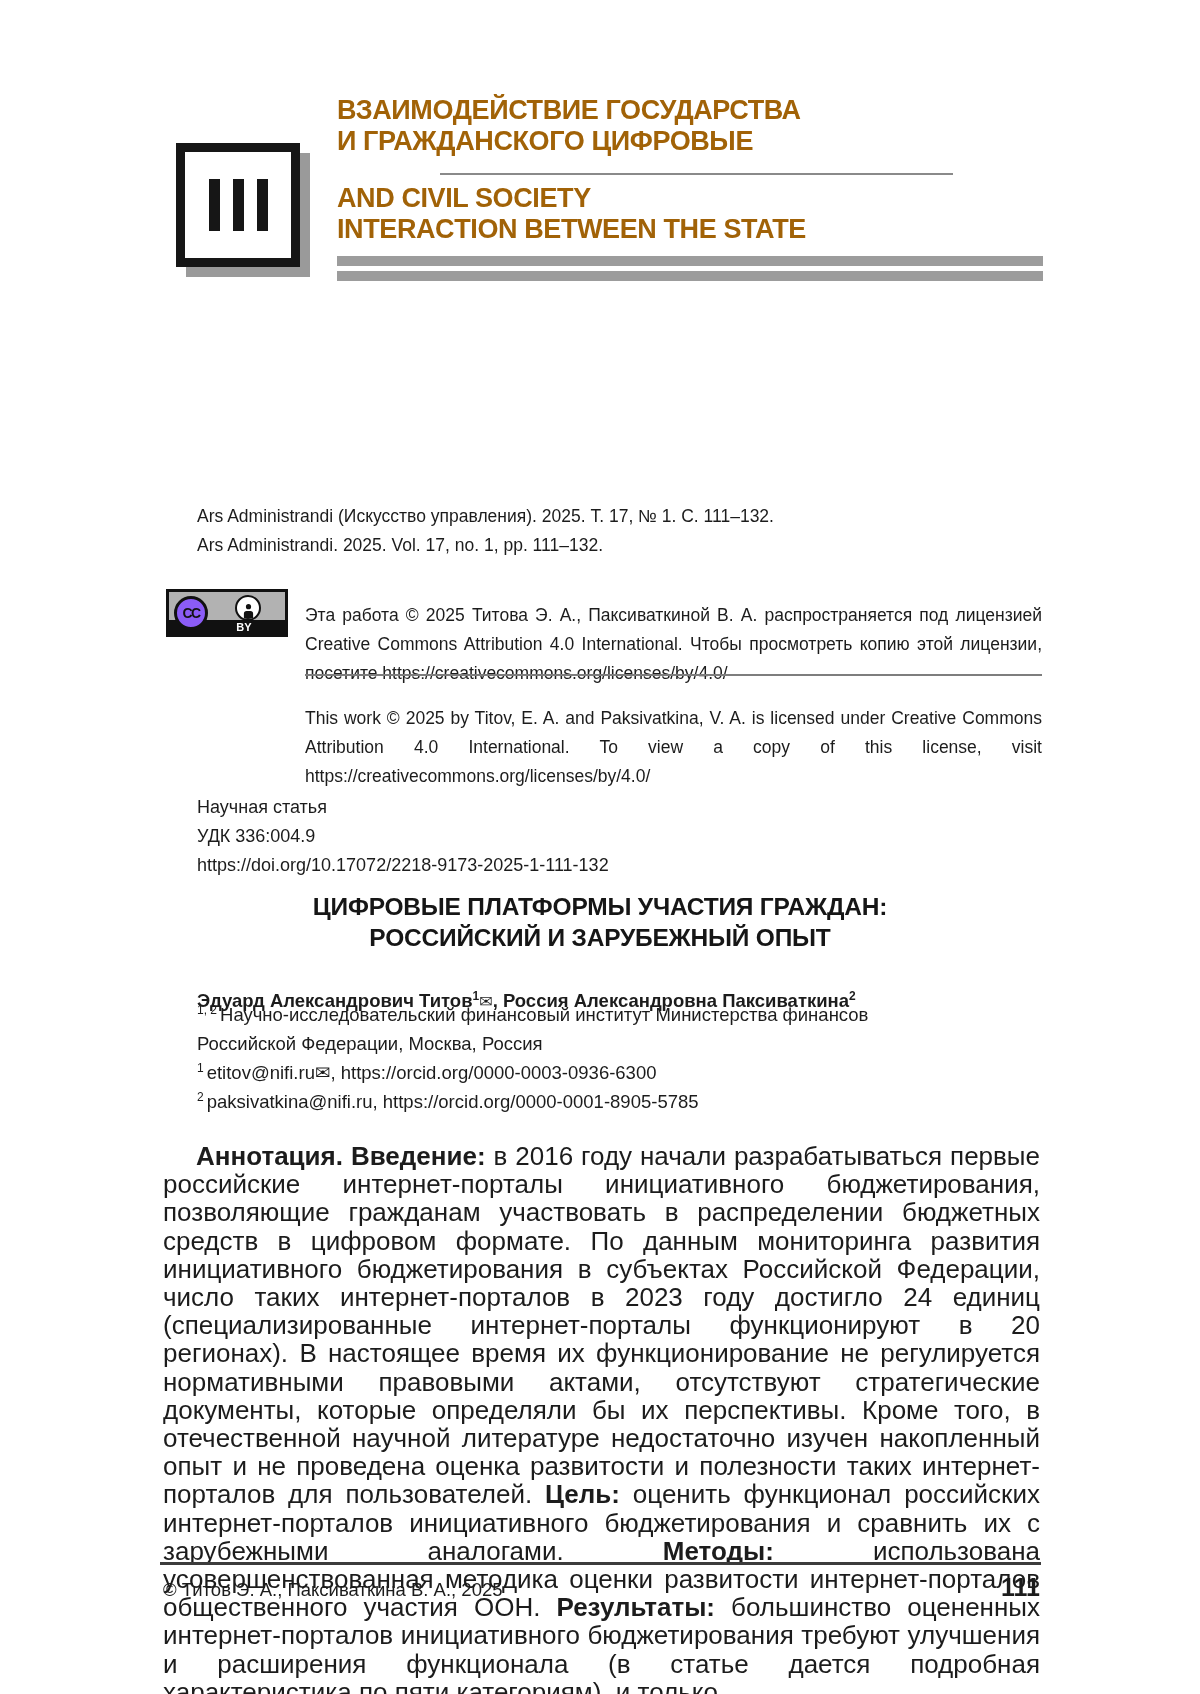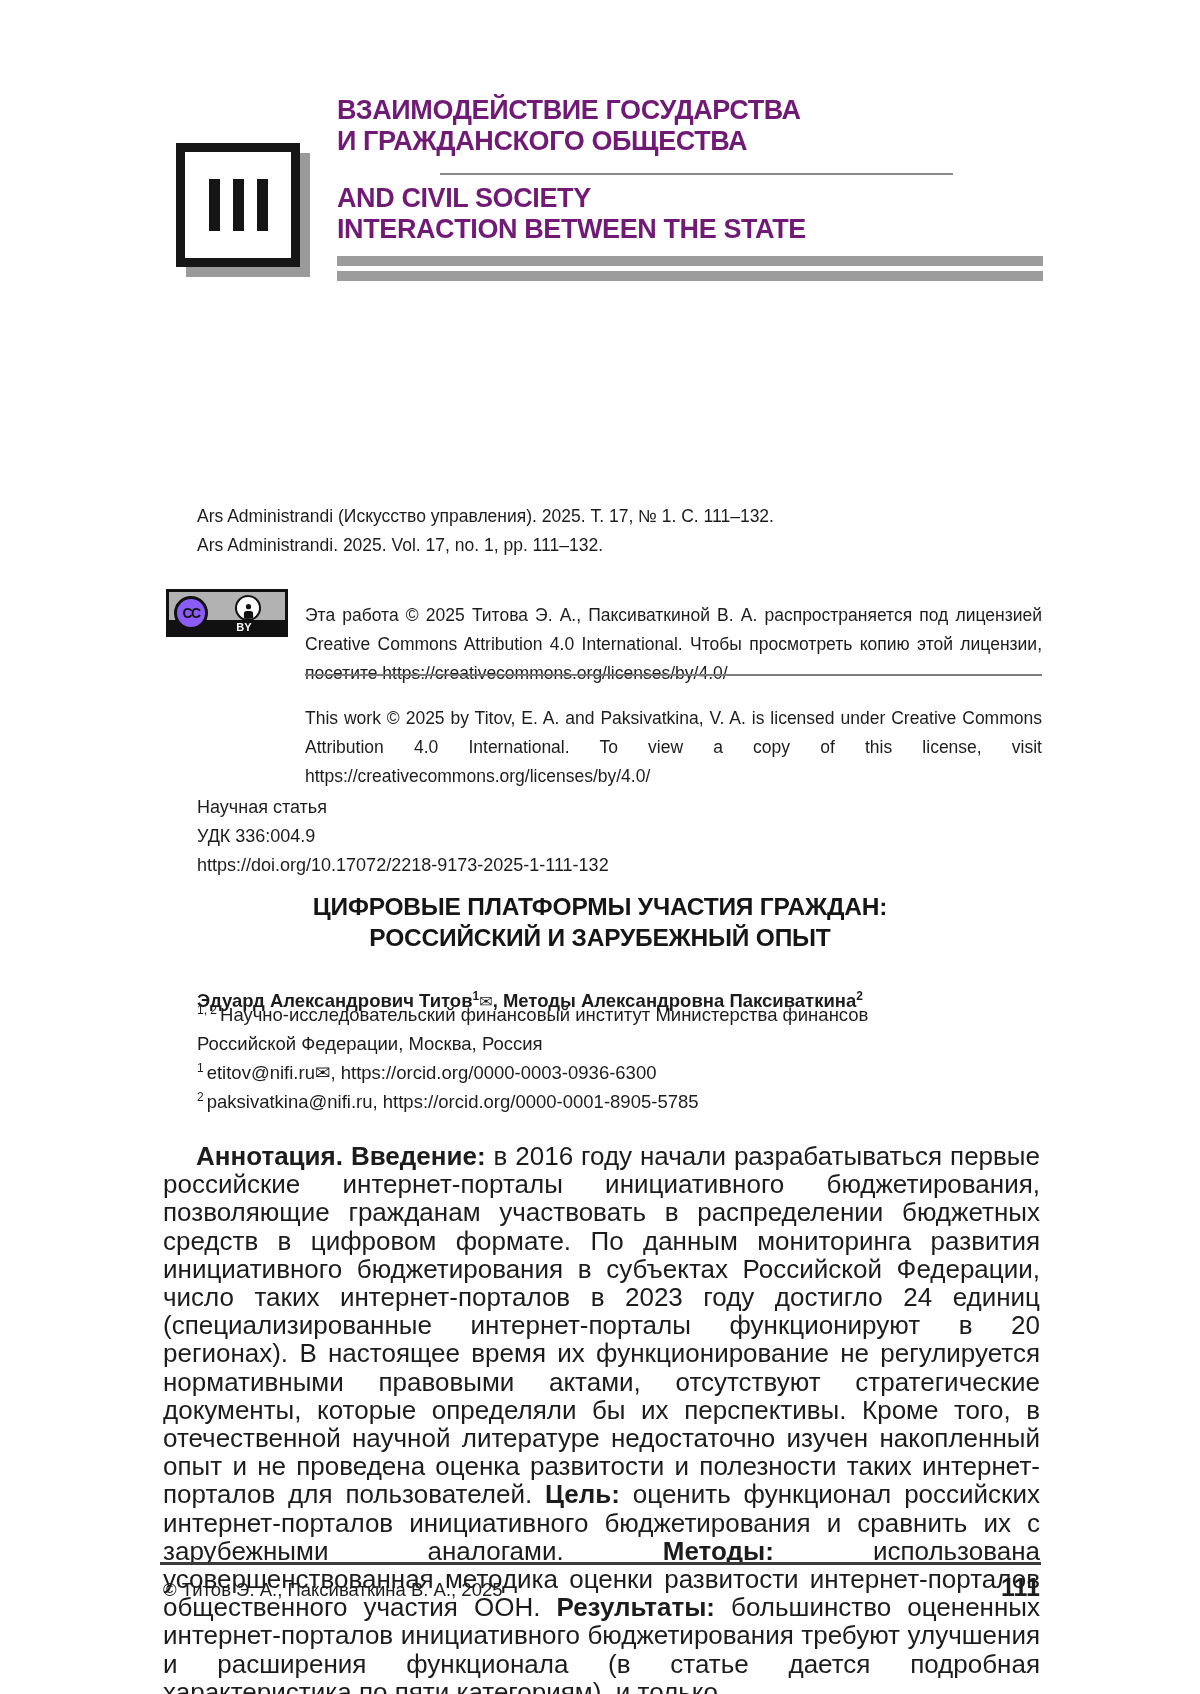--- a/index.html
+++ b/index.html
@@ -15,21 +15,21 @@
     width:106px; height:106px; background:#fff;
     border:9px solid #161616;
     box-shadow:10px 10px 0 0 #9a9a9a;
     display:flex; align-items:center; justify-content:center; gap:13px;
   }
   .roman-box .bar{ width:11px; height:52px; background:#161616; }
 
   .hdr-title{
     position:absolute; left:337px;
     font-weight:bold; font-size:27px; line-height:31px;
-    letter-spacing:-0.4px; color:#701a75; white-space:nowrap;
+    letter-spacing:-0.4px; color:#a16207; white-space:nowrap;
   }
   .hdr-ru{ top:95px; }
   .hdr-en{ top:183px; }
   .hdr-thinline{ position:absolute; left:440px; top:173px; width:513px; height:2px; background:#8a8a8a; }
   .hdr-bar{ position:absolute; left:337px; width:706px; height:10px; background:#9c9c9c; }
   .hdr-bar.b1{ top:256px; }
   .hdr-bar.b2{ top:271px; }
 
   
   .citation{ position:absolute; left:197px; top:502px; font-size:17.5px; line-height:29px; }
@@ -109,21 +109,21 @@
 
 <div class="page">
 
   <div class="roman-box" aria-label="III">
     <span class="bar"></span>
     <span class="bar"></span>
     <span class="bar"></span>
   </div>
   <div class="hdr-title hdr-ru">
     <div>ВЗАИМОДЕЙСТВИЕ ГОСУДАРСТВА</div>
-    <div>И ГРАЖДАНСКОГО ОБЩЕСТВА</div>
+    <div>И ГРАЖДАНСКОГО ЦИФРОВЫЕ</div>
   </div>
   <div class="hdr-thinline"></div>
   <div class="hdr-title hdr-en">
     <div>AND CIVIL SOCIETY</div>
     <div>INTERACTION BETWEEN THE STATE</div>
   </div>
   <div class="hdr-bar b1"></div>
   <div class="hdr-bar b2"></div>
 
   <div class="citation">
@@ -149,21 +149,21 @@
     <p>Научная статья</p>
     <p>УДК 336:004.9</p>
     <p>https://doi.org/10.17072/2218-9173-2025-1-111-132</p>
   </div>
 
   <div class="art-title">
     <div>ЦИФРОВЫЕ ПЛАТФОРМЫ УЧАСТИЯ ГРАЖДАН:</div>
     <div>РОССИЙСКИЙ И ЗАРУБЕЖНЫЙ ОПЫТ</div>
   </div>
 
-  <p class="authors"><span>Эдуард Александрович Титов</span><sup>1</sup><span class="env">✉</span><span>, </span><span>Методы Александровна Паксиваткина</span><sup>2</sup></p>
+  <p class="authors"><span>Эдуард Александрович Титов</span><sup>1</sup><span class="env">✉</span><span>, </span><span>Россия Александровна Паксиваткина</span><sup>2</sup></p>
 
   <div class="affil">
     <p><sup>1, 2</sup><span>Научно-исследовательский финансовый институт Министерства финансов Российской Федерации, Москва, Россия</span></p>
     <p><sup>1</sup><span>etitov@nifi.ru</span><span class="env">✉</span><span>, </span><span>https://orcid.org/0000-0003-0936-6300</span></p>
     <p><sup>2</sup><span>paksivatkina@nifi.ru</span><span>, </span><span>https://orcid.org/0000-0001-8905-5785</span></p>
   </div>
 
   <p class="abstract"><span style="font-weight: bold;">Аннотация. Введение:</span><span> в 2016 году начали разрабатываться первые российские интернет-порталы инициативного бюджетирования, позволяющие гражданам участвовать в распределении бюджетных средств в цифровом формате. По данным мониторинга развития инициативного бюджетирования в субъектах Российской Федерации, число таких интернет-порталов в 2023 году достигло 24 единиц (специализированные интернет-порталы функционируют в 20 регионах). В настоящее время их функционирование не регулируется нормативными правовыми актами, отсутствуют стратегические документы, которые определяли бы их перспективы. Кроме того, в отечественной научной литературе недостаточно изучен накопленный опыт и не проведена оценка развитости и полезности таких интернет-порталов для пользователей. </span><span style="font-weight: bold;">Цель:</span><span> оценить функционал российских интернет-порталов инициативного бюджетирования и сравнить их с зарубежными аналогами. </span><span style="font-weight: bold;">Методы:</span><span> использована усовершенствованная методика оценки развитости интернет-порталов общественного участия ООН. </span><span style="font-weight: bold;">Результаты:</span><span> большинство оцененных интернет-порталов инициативного бюджетирования требуют улучшения и расширения функционала (в статье дается подробная характеристика по пяти категориям), и только</span></p>
 
   <div class="footer-rule"></div>

